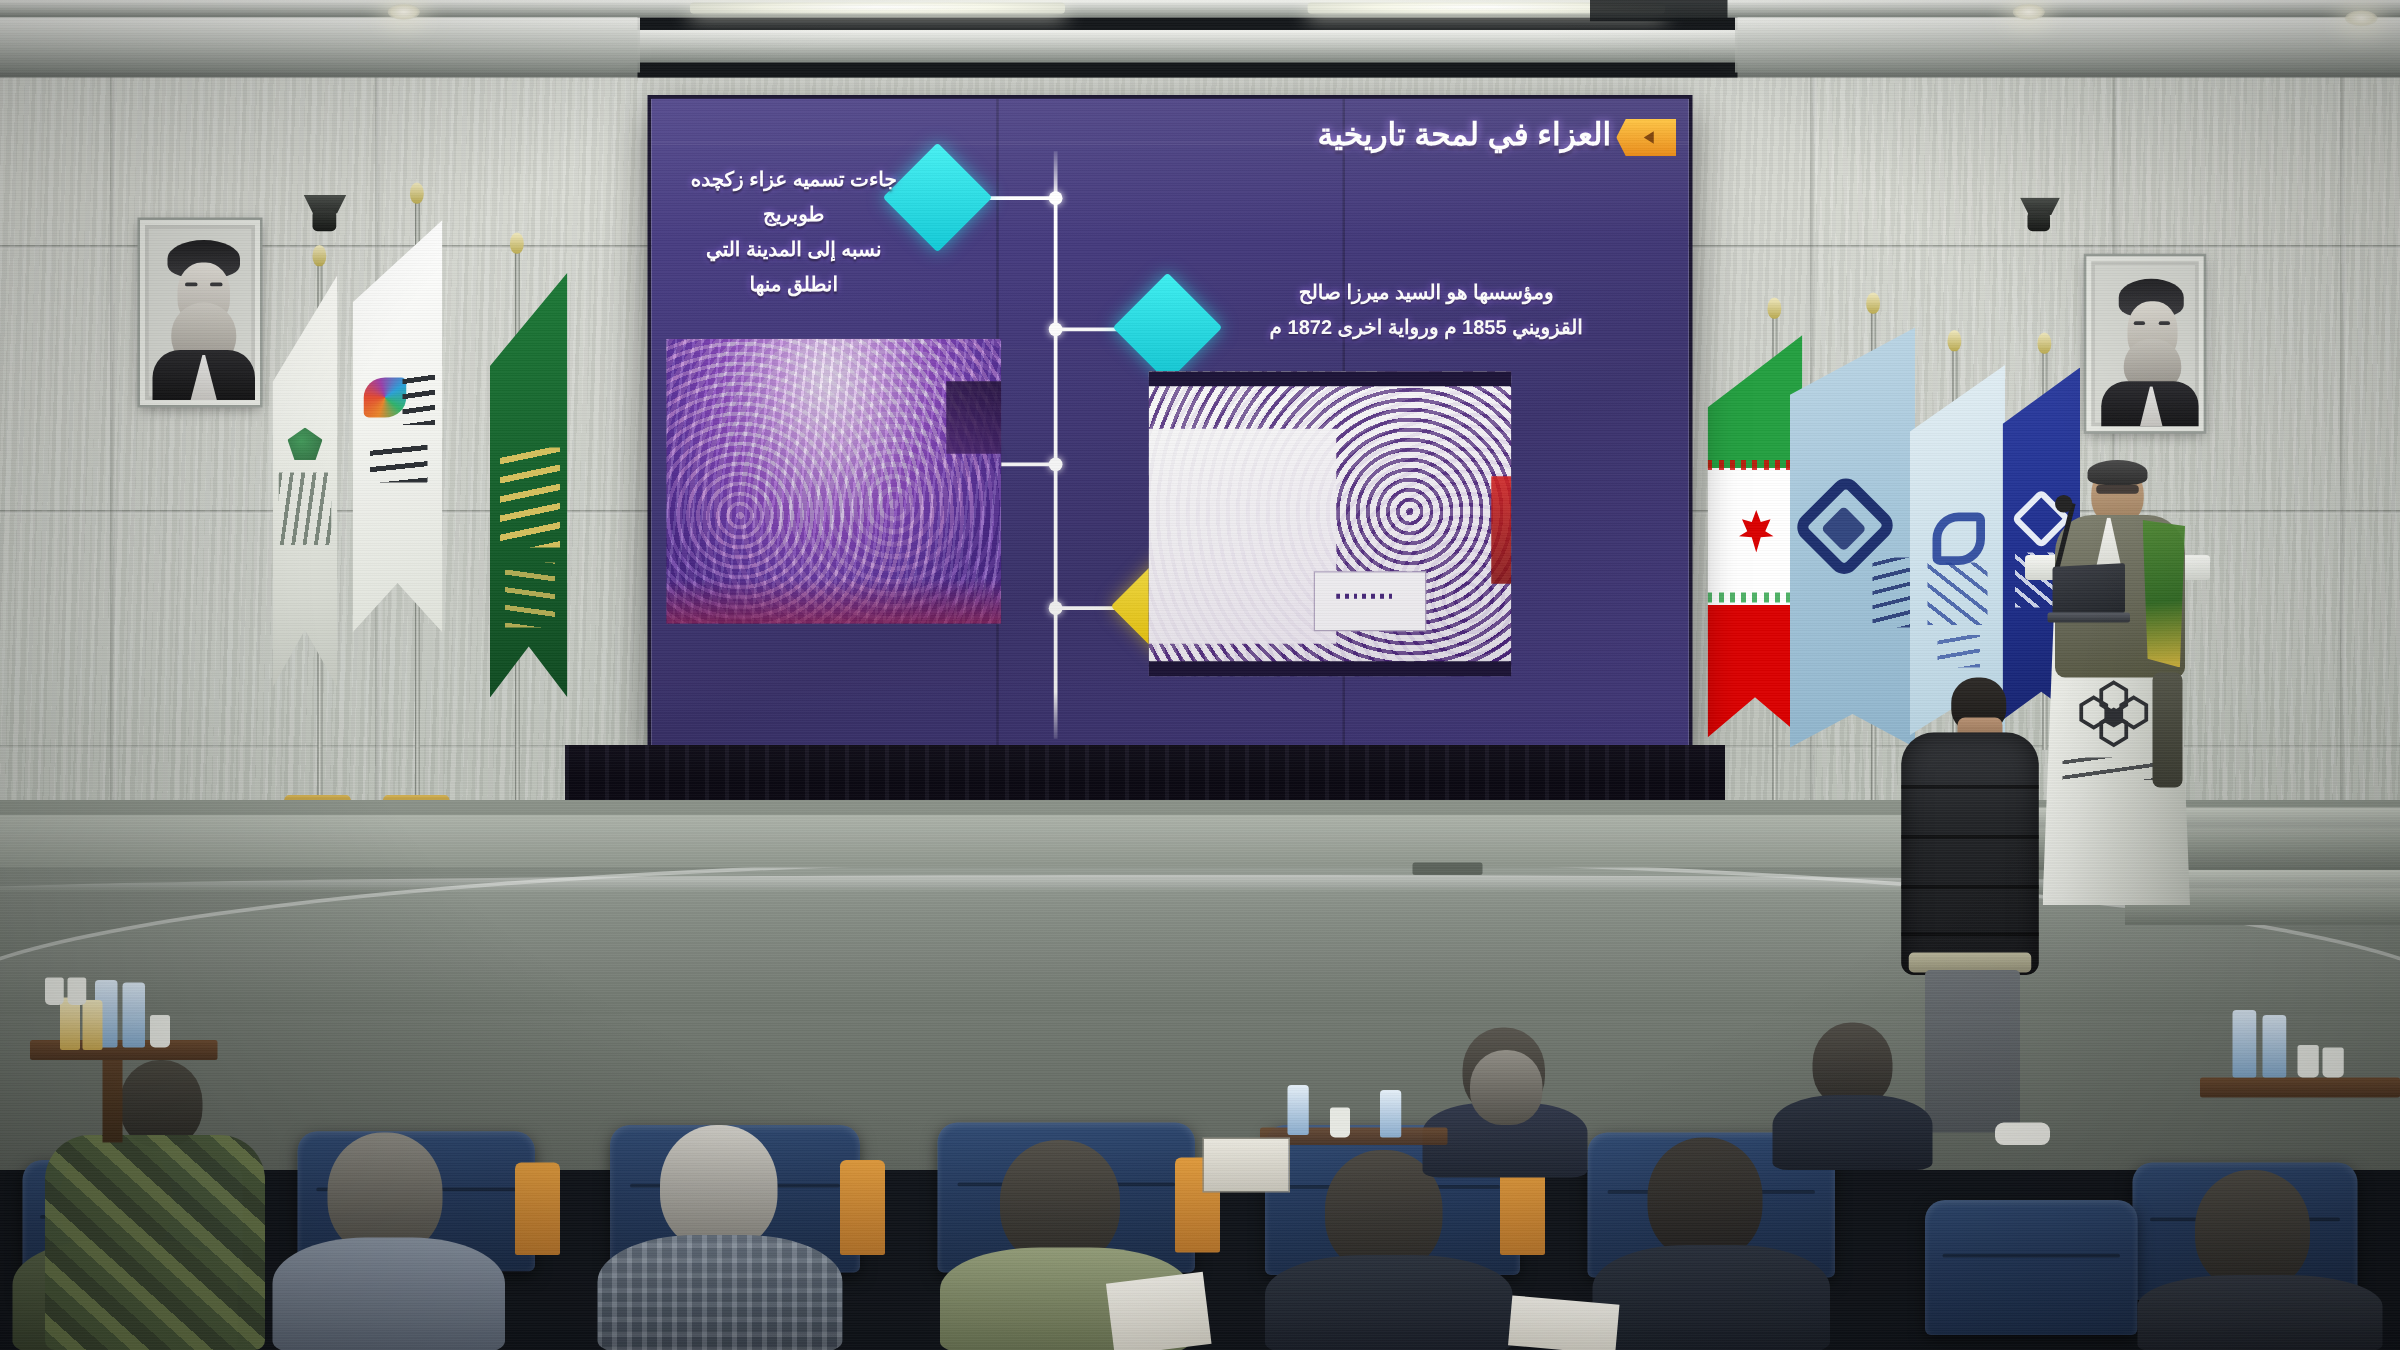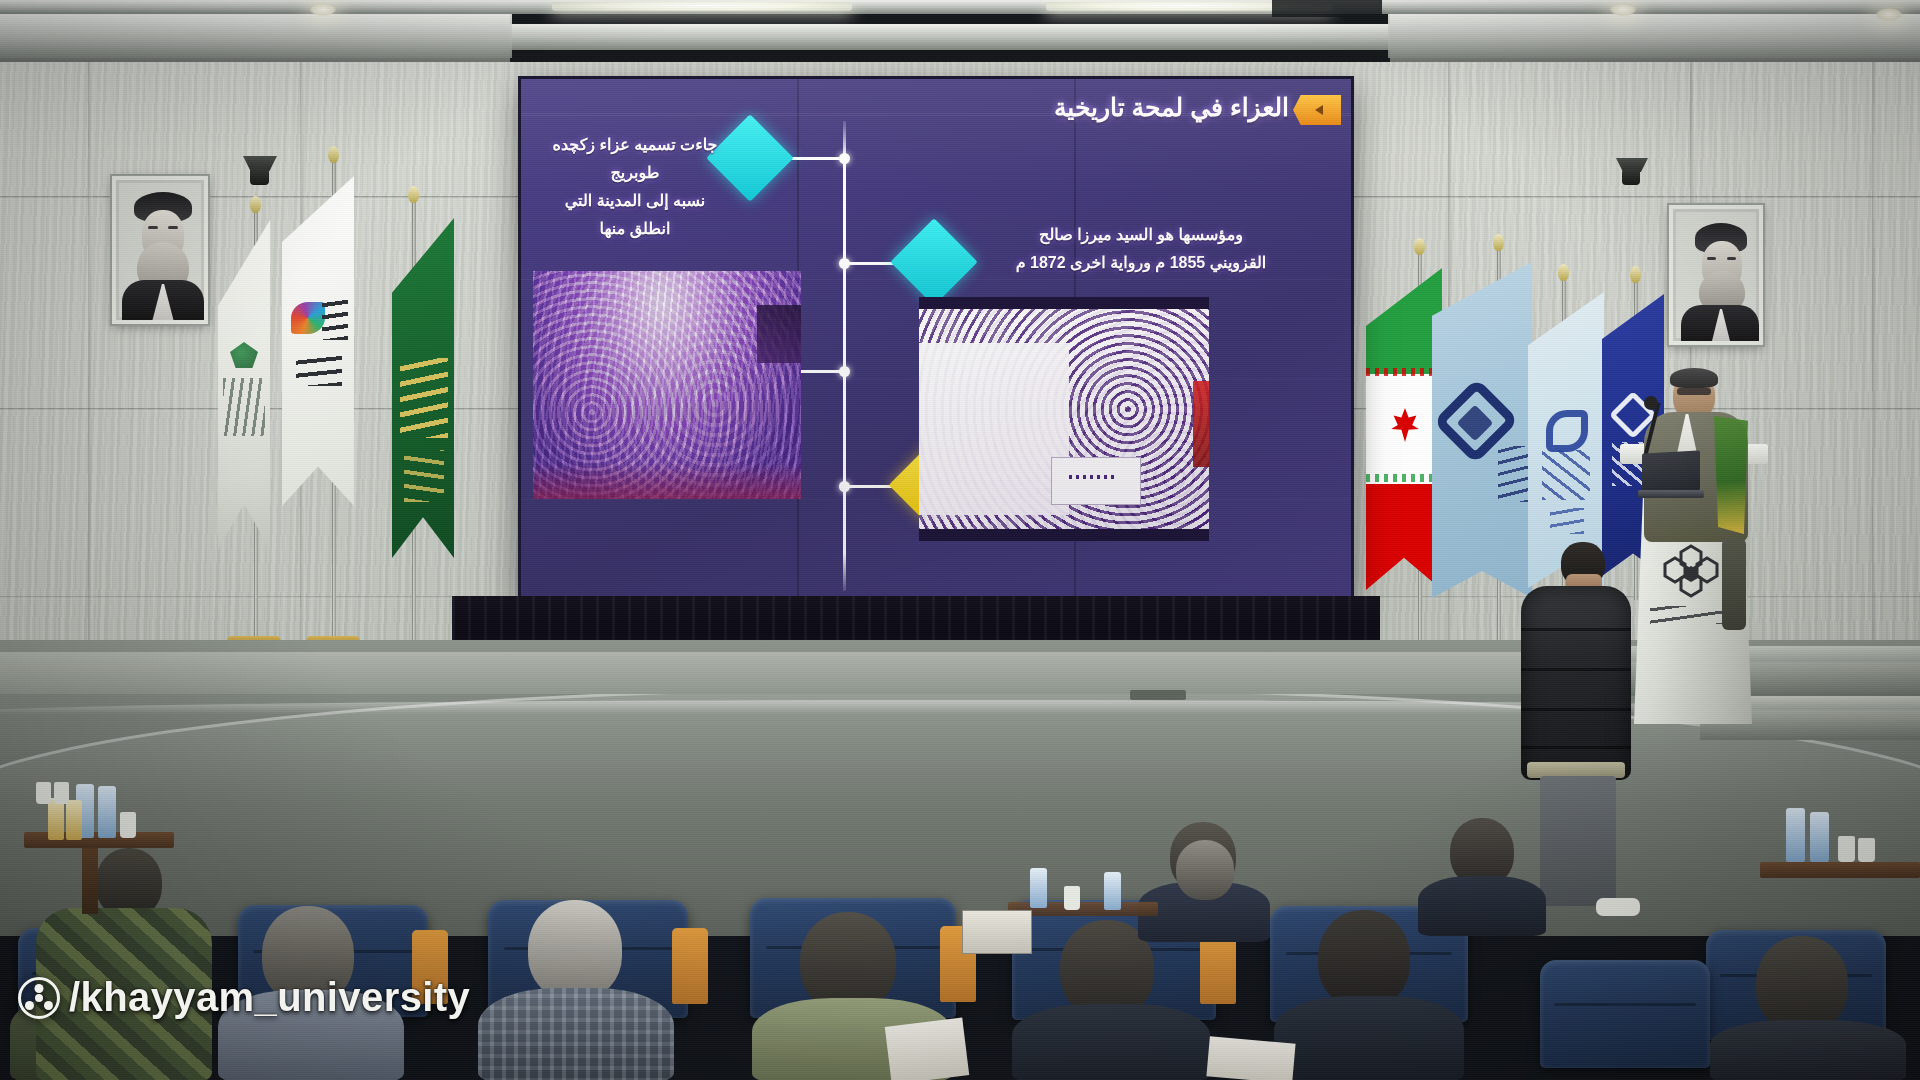--- a/index.html
+++ b/index.html
@@ -617,25 +617,16 @@
   <div class="cup" style="left:1858px;top:838px;width:17px;height:24px;"></div>
 
   <div style="position:absolute;left:962px;top:910px;width:70px;height:44px;
        background:linear-gradient(180deg,#e8e6dd,#c9c6bb); border:1px solid #8c8a80;"></div>
 
   <div style="position:absolute;left:888px;top:1022px;width:78px;height:58px;
        background:linear-gradient(180deg,#f4f2ea,#d6d3c8);transform:rotate(-7deg);"></div>
   <div style="position:absolute;left:1208px;top:1040px;width:86px;height:40px;
        background:linear-gradient(180deg,#f6f4ec,#dcd9ce);transform:rotate(5deg);"></div>
 
-  <div id="watermark">
-    <div class="reel">
-      <i class="c"></i>
-        <i class="a"></i>
-        <i class="b"></i>
-        <i class="d"></i>
-    </div>
-    <div class="wm-text">/khayyam_university</div>
-  </div>
 
   <div class="noise"></div>
   <div class="vig"></div>
 </div>
 
 </body></html>

